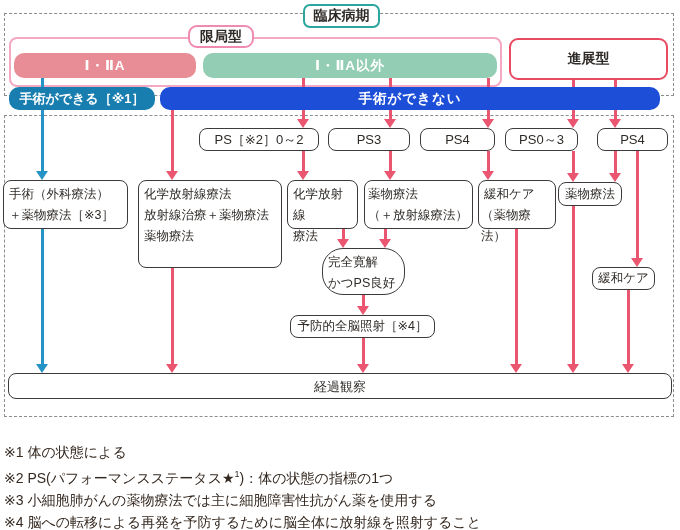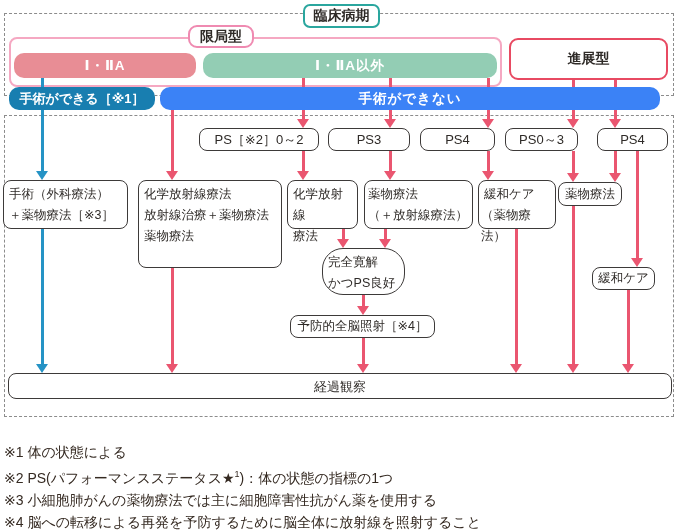--- a/index.html
+++ b/index.html
@@ -25,21 +25,21 @@
     font-size:14px;font-weight:bold;z-index:6;
   }
   
   .bar{
     border-radius:10px;display:flex;align-items:center;justify-content:center;
     font-size:13.5px;font-weight:bold;color:#fff;z-index:5;letter-spacing:1px;
   }
   .bar-salmon{background:#e88d95;}
   .bar-teal{background:#93cdb4;}
   .bar-blue{background:#187eb0;}
-  .bar-red{background:#3b82f6;}
+  .bar-red{background:#1d4ed8;}
   .extensive{
     background:#fff;border:2px solid #e84a62;border-radius:9px;
     display:flex;align-items:center;justify-content:center;
     font-size:14px;font-weight:bold;z-index:5;
   }
   
   .node{
     background:#fff;border:1.5px solid #3d3a39;border-radius:8px;
     font-size:12.5px;line-height:21px;z-index:5;color:#2f2b28;
   }

